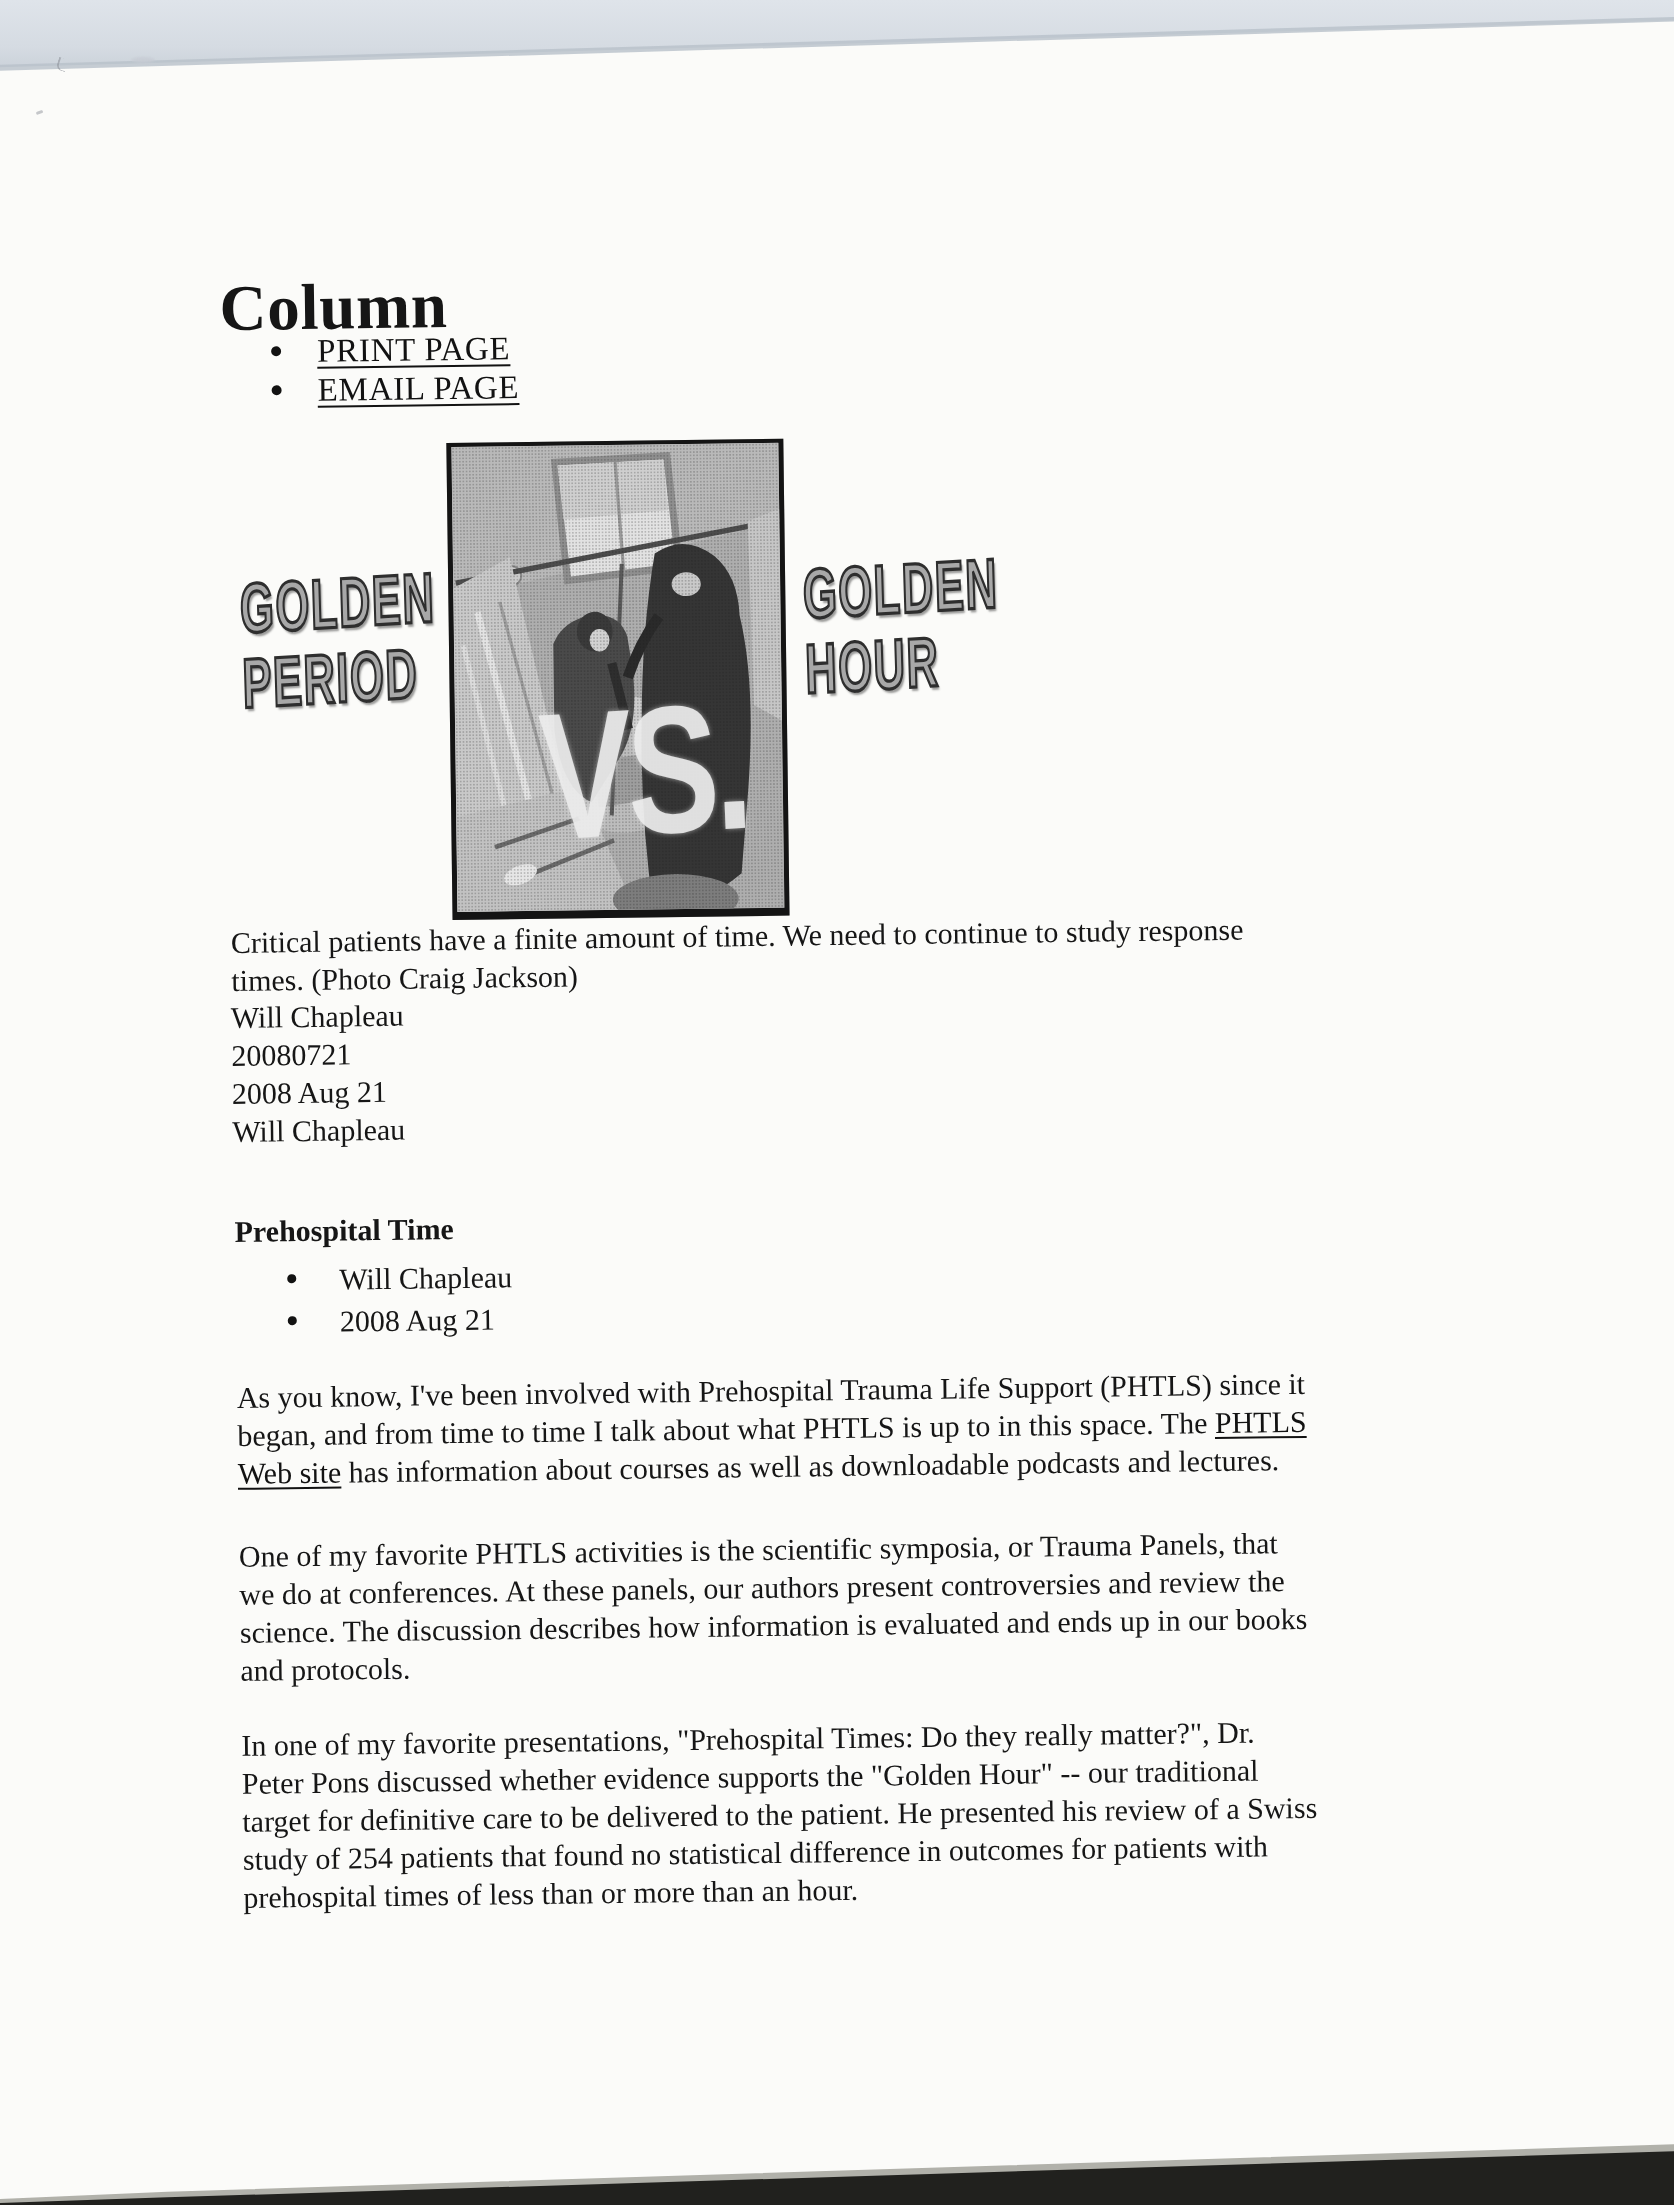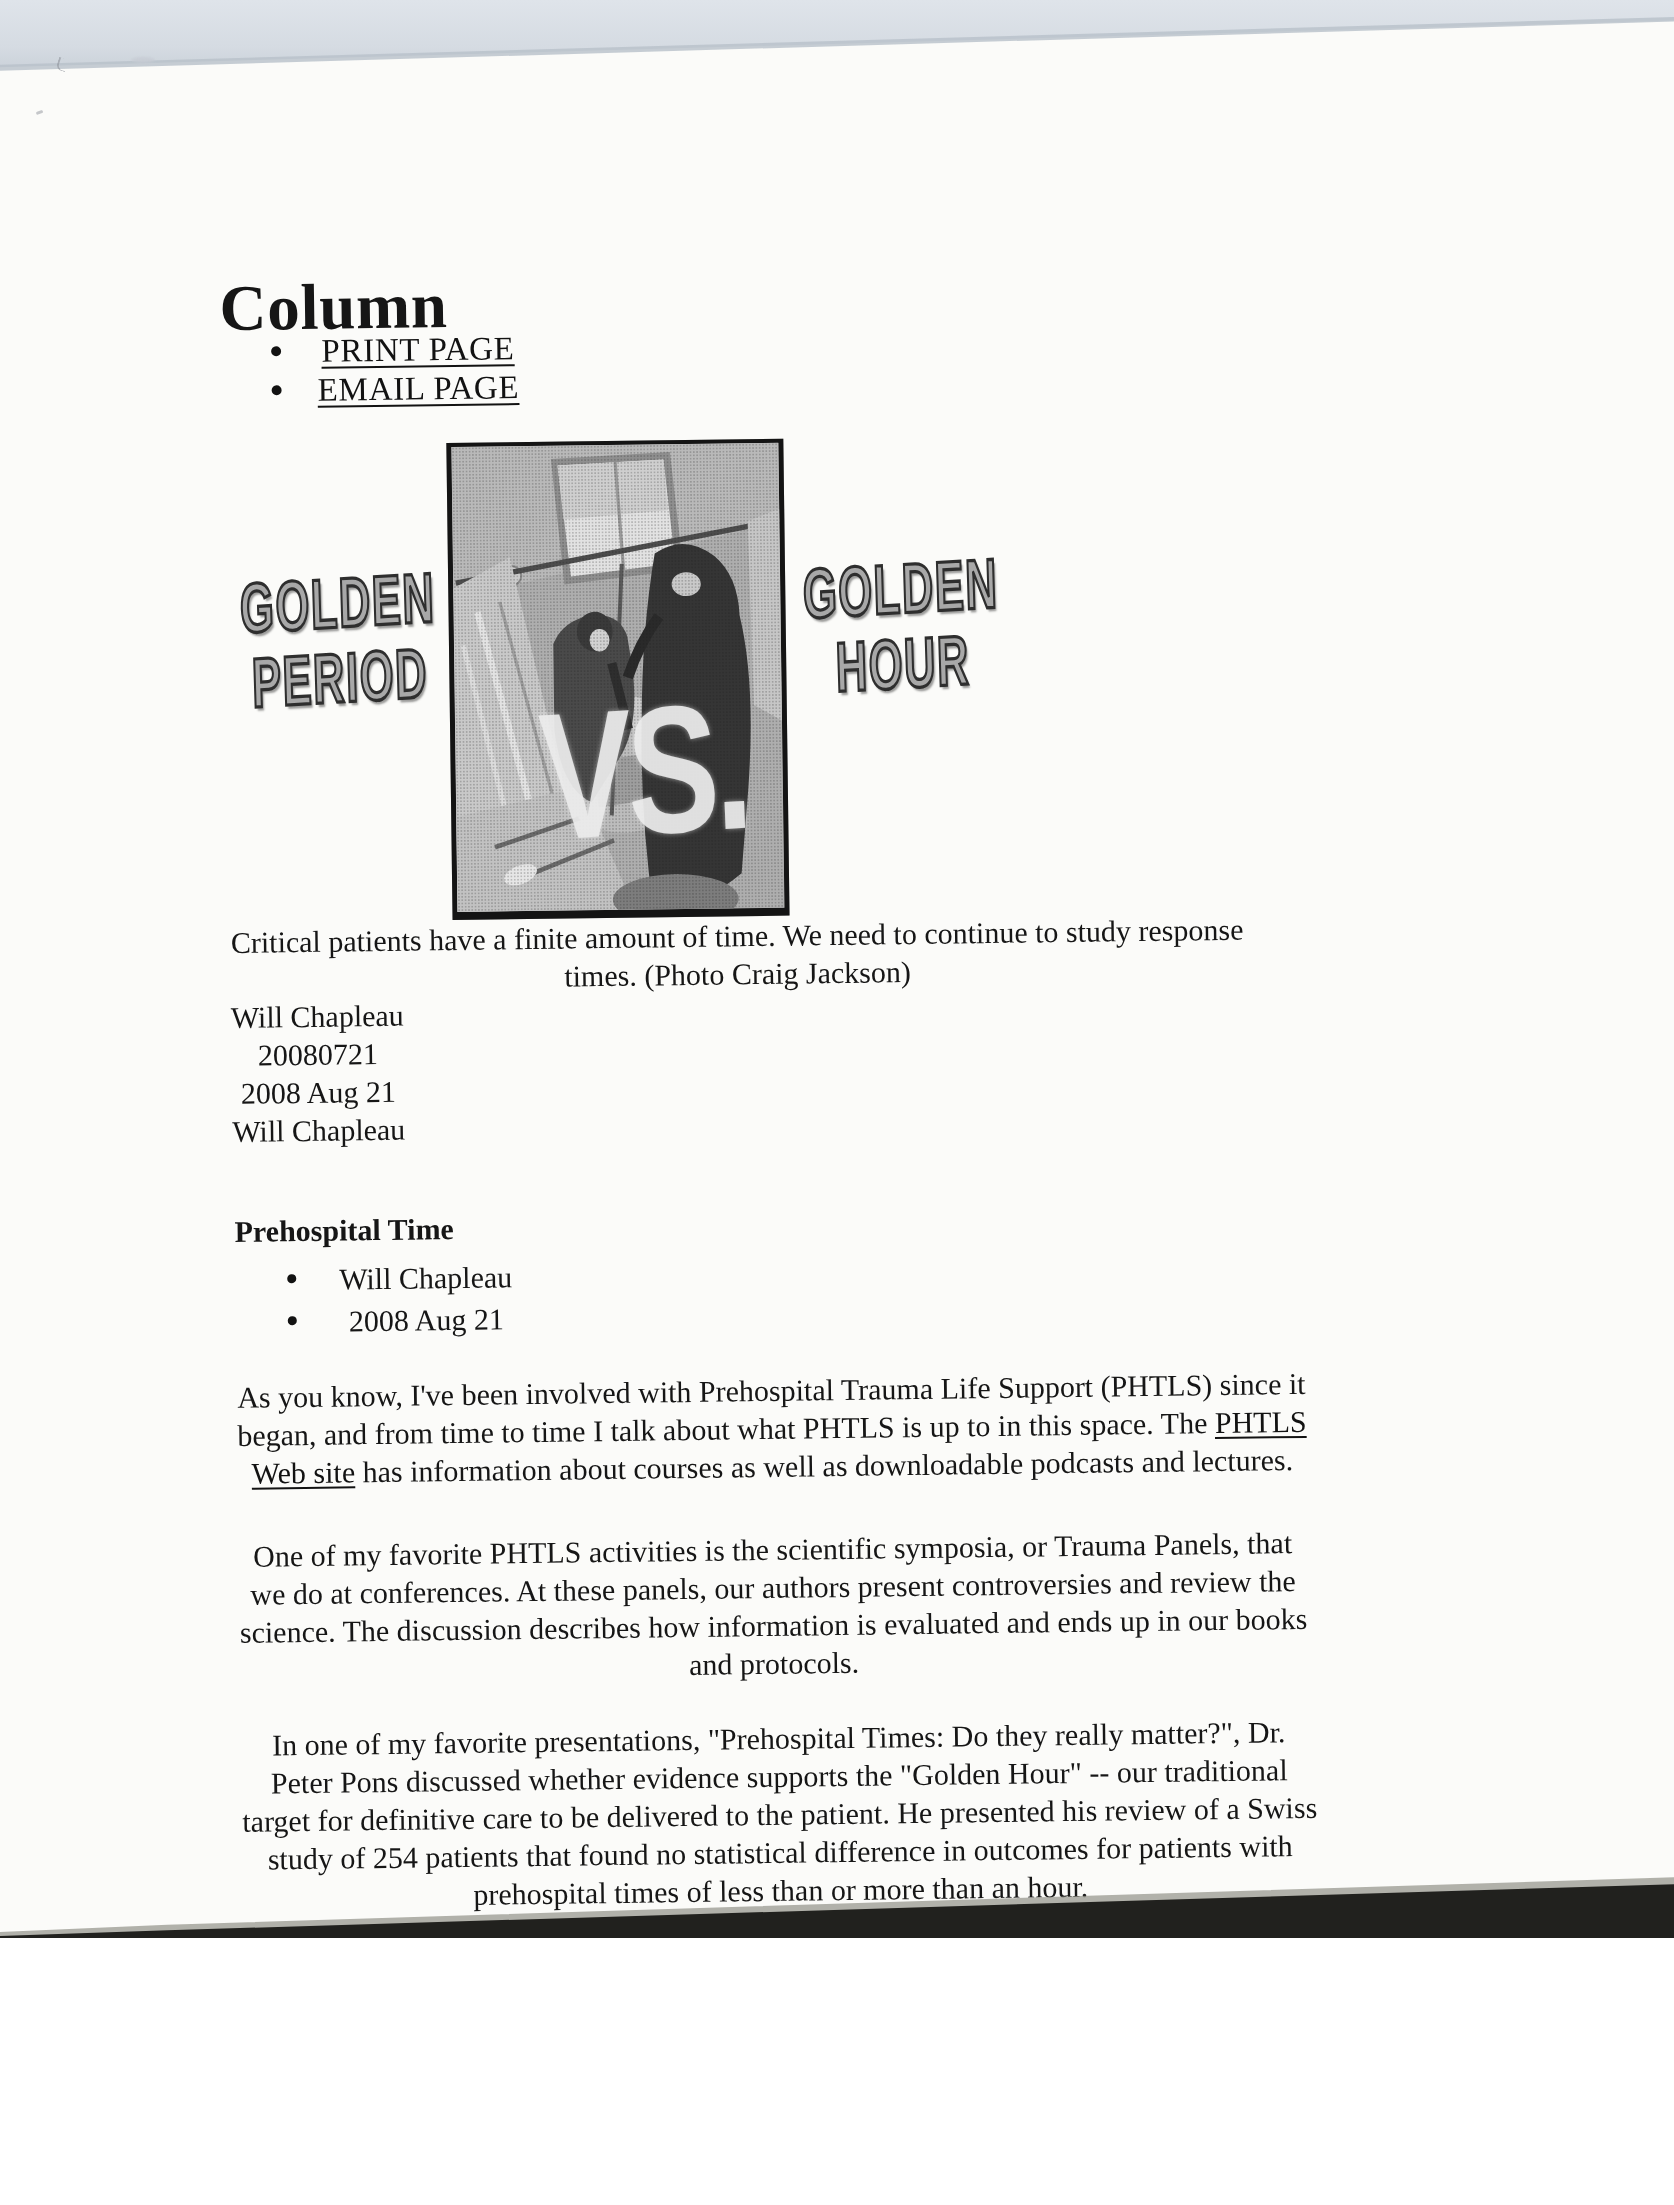--- a/index.html
+++ b/index.html
@@ -1,19 +1,19 @@
 <!DOCTYPE html>
 <html style="font-size:10.6px"><head>
 <meta charset="utf-8">
 <style>
   html,body { margin:0; padding:0; background:#ffffff; }
   .page {
-    position:relative; width:1674px; height:1938px;
+    position:relative; width:1674px; height:2205px;
     background:#fbfbf9; overflow:hidden;
-    font-family:"Liberation Serif","DejaVu Serif",serif; color:#161616;text-align:center;
+    font-family:"Liberation Serif","DejaVu Serif",serif; color:#161616;
   }
   
   .scan-top {
     position:absolute; left:0; top:0; width:1674px; height:73px;
     background:linear-gradient(180deg,#dfe4ea 0%,#d5dbe2 65%,#c9d0d8 100%);
     clip-path:polygon(0 0,100% 0,100% 28%,0 92%);
   }
   .scan-top-edge {
     position:absolute; left:0; top:0; width:1674px; height:77px;
     background:#b8c0c9; opacity:.8;

